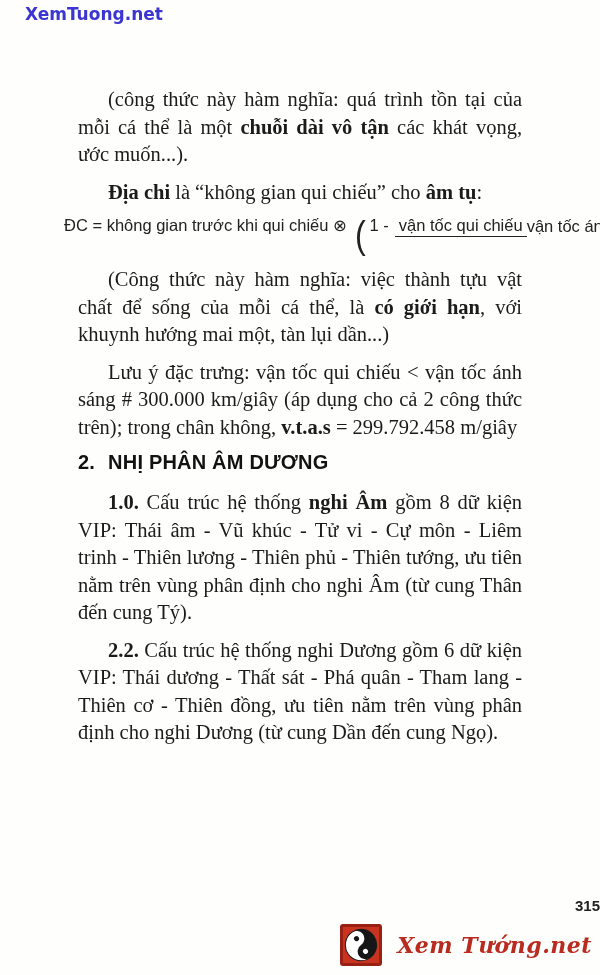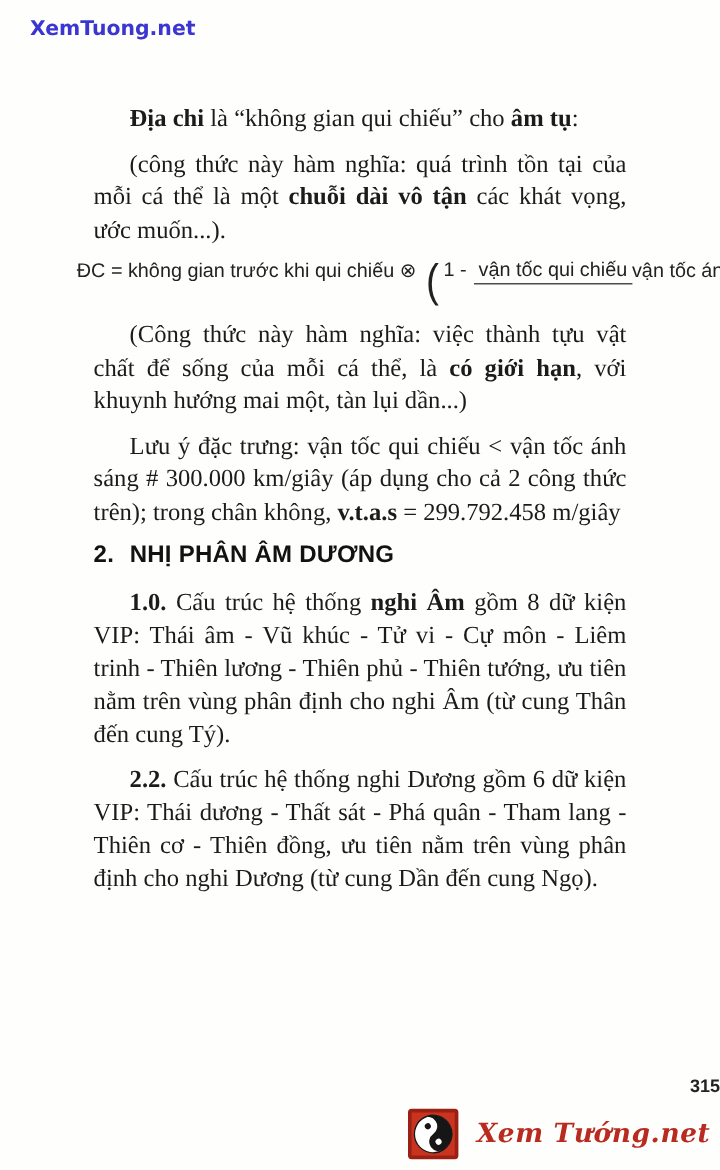--- a/index.html
+++ b/index.html
@@ -4,21 +4,21 @@
 <style>
   * { margin:0; padding:0; box-sizing:border-box; }
   html,body { width:600px; height:975px; background:#ffffff; }
   .page {
     position:relative; width:600px; height:975px; overflow:hidden;
     background:var(--page_bg, #fefefe);
     color:var(--text_black, #1b1b1b);
     font-family:"Liberation Serif","DejaVu Serif",serif;
   }
   .watermark {
-    position:absolute; left:25px; top:14px;
+    position:absolute; left:25px; top:4px;
     font-family:"DejaVu Sans","Liberation Sans",sans-serif;
     font-size:17px; font-weight:600; color:var(--watermark_blue, #3b35d2);
     cursor:pointer;
   }
   .content { position:absolute; left:78px; top:86px; width:444px; }
   p.para {
     font-size:20.5px; line-height:27.5px; text-align:justify;
     margin-bottom:10px;
   }
   p.indent { text-indent:30px; }
@@ -71,23 +71,23 @@
 </style>
 </head>
 <body>
 
 <div class="page">
 
   <div class="watermark">XemTuong.net</div>
 
   <div class="content">
 
+    <p class="para indent"><span>(công thức này hàm nghĩa: quá trình tồn tại của mỗi cá thể là một </span><span class="b">chuỗi dài vô tận</span><span> các khát vọng, ước muốn...).</span></p>
+
     <p class="para indent"><span class="b">Địa chi</span><span> là “không gian qui chiếu” cho </span><span class="b">âm tụ</span><span>:</span></p>
-
-    <p class="para indent"><span>(công thức này hàm nghĩa: quá trình tồn tại của mỗi cá thể là một </span><span class="b">chuỗi dài vô tận</span><span> các khát vọng, ước muốn...).</span></p>
 
     <div class="formula">
       <span class="f-lhs">ĐC = không gian trước khi qui chiếu ⊗</span>
       <span class="f-paren">(</span>
       <span class="f-one">1 -</span>
       <span class="frac">
         <span class="num">vận tốc qui chiếu</span>
         <span class="den">vận tốc ánh sáng</span>
       </span>
       <span class="f-paren">)</span>

